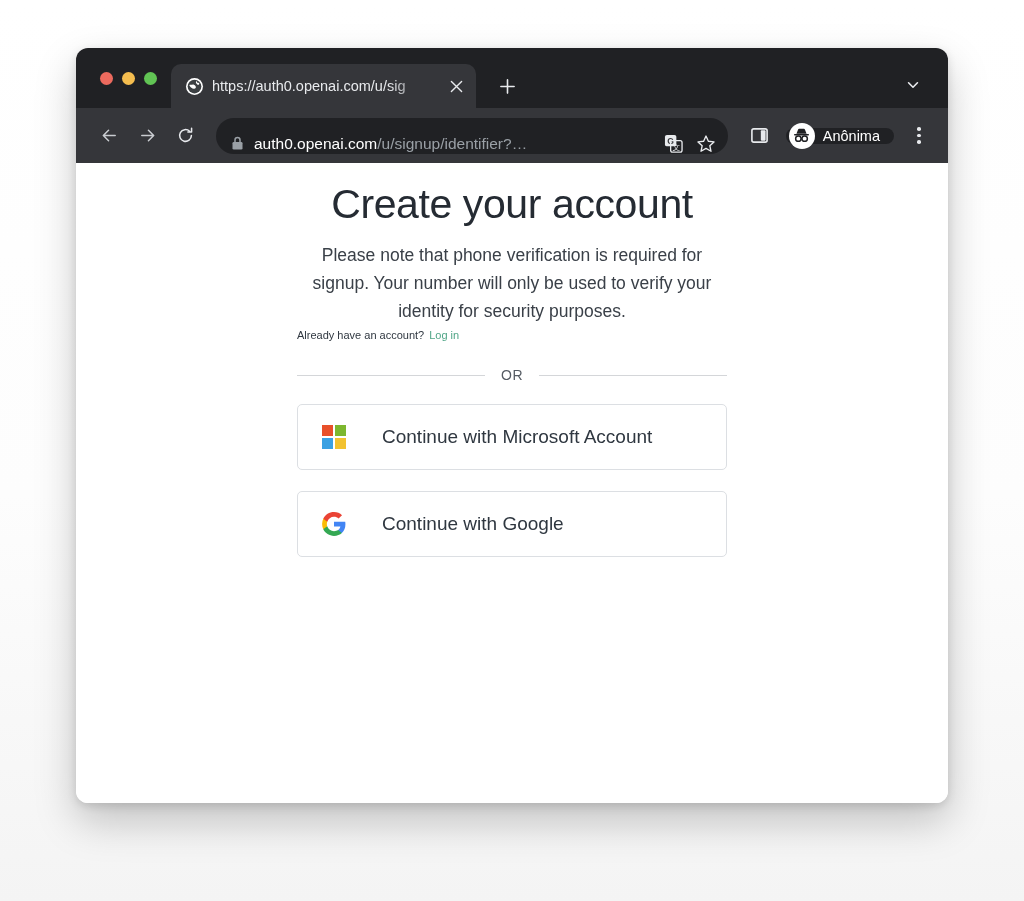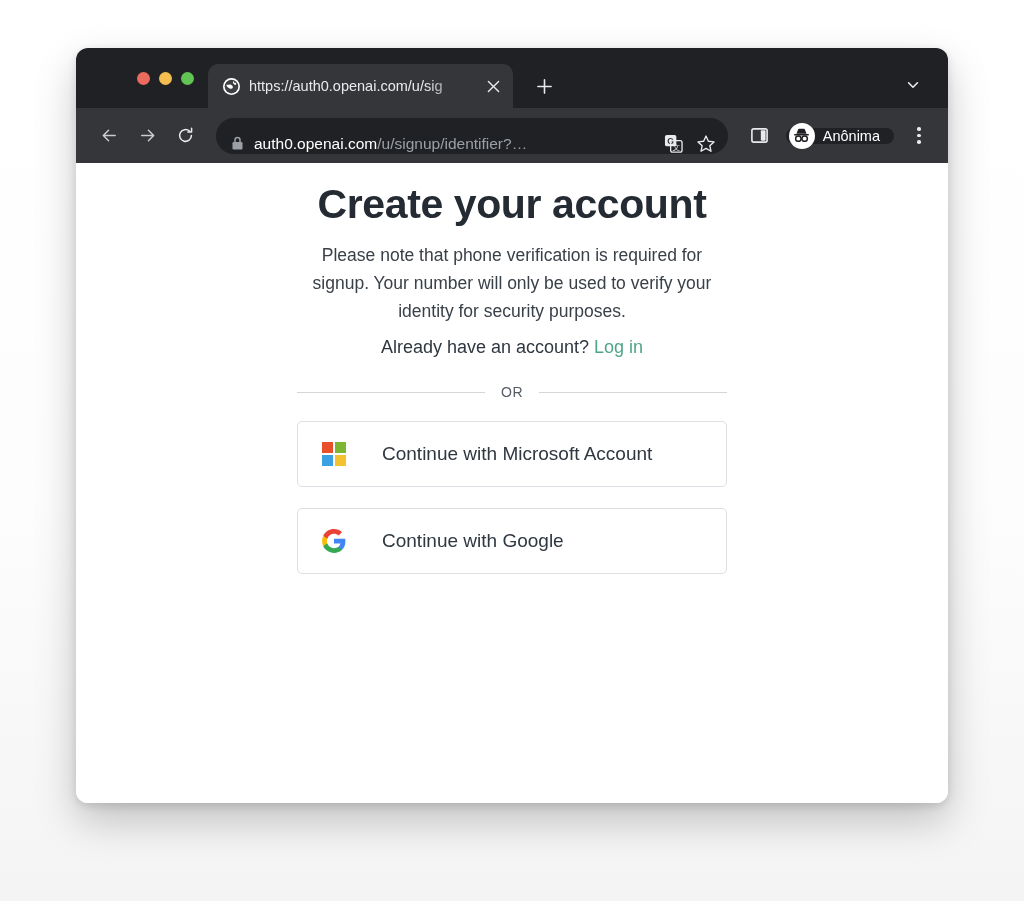--- a/index.html
+++ b/index.html
@@ -31,21 +31,20 @@
     box-shadow: 0 18px 42px rgba(0,0,0,0.22), 0 3px 10px rgba(0,0,0,0.12);
   }
 
   
   .tabstrip {
     position: relative;
     height: 60px;
     background: #202124;
     display: flex;
     align-items: flex-end;
-    padding-left: 37px;
   }
   .traffic-lights {
     display: flex;
     align-items: center;
     gap: 9px;
     padding: 0 14px 0 24px;
     height: 60px;
   }
   .tl { width: 13px; height: 13px; border-radius: 50%; }
   .tl.red { background: #ec6a5e; }
@@ -190,21 +189,21 @@
     width: 100%;
     padding-top: 18px;
     display: flex;
     flex-direction: column;
     align-items: center;
   }
   .form-col { width: 430px; }
 
   .page-title {
     font-size: 41px;
-    font-weight: bold;
+    font-weight: normal;
     color: #252b33;
     text-align: center;
     letter-spacing: -0.4px;
     line-height: 1.15;
     width: 560px;
   }
   .page-subtitle {
     margin-top: 13px;
     font-size: 17.5px;
     line-height: 1.6;
@@ -256,23 +255,23 @@
     color: #ffffff;
     font-family: "Liberation Sans", sans-serif;
     font-size: 19px;
     cursor: pointer;
     display: flex;
     align-items: center;
     justify-content: center;
   }
 
   .login-row {
-    margin-top: 12px;
-    text-align: center;
-    font-size: 18px;
+    margin-top: 4px;
+    text-align: left;
+    font-size: 11px;
     color: #2f3740;
   }
   .login-link { color: #4fa586; text-decoration: none; margin-left: 5px; }
 
   .or-row {
     margin-top: 26px;
     display: flex;
     align-items: center;
     gap: 16px;
   }

